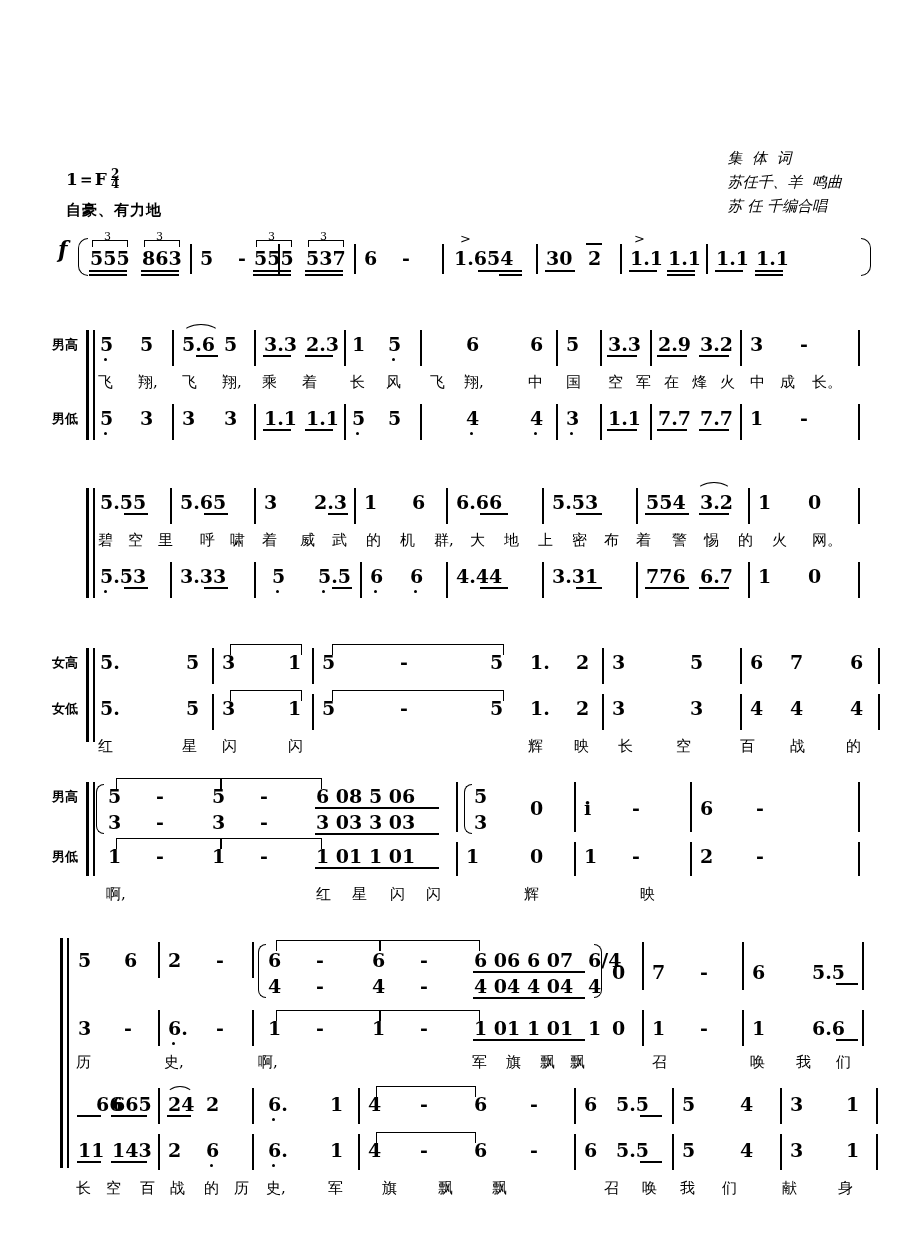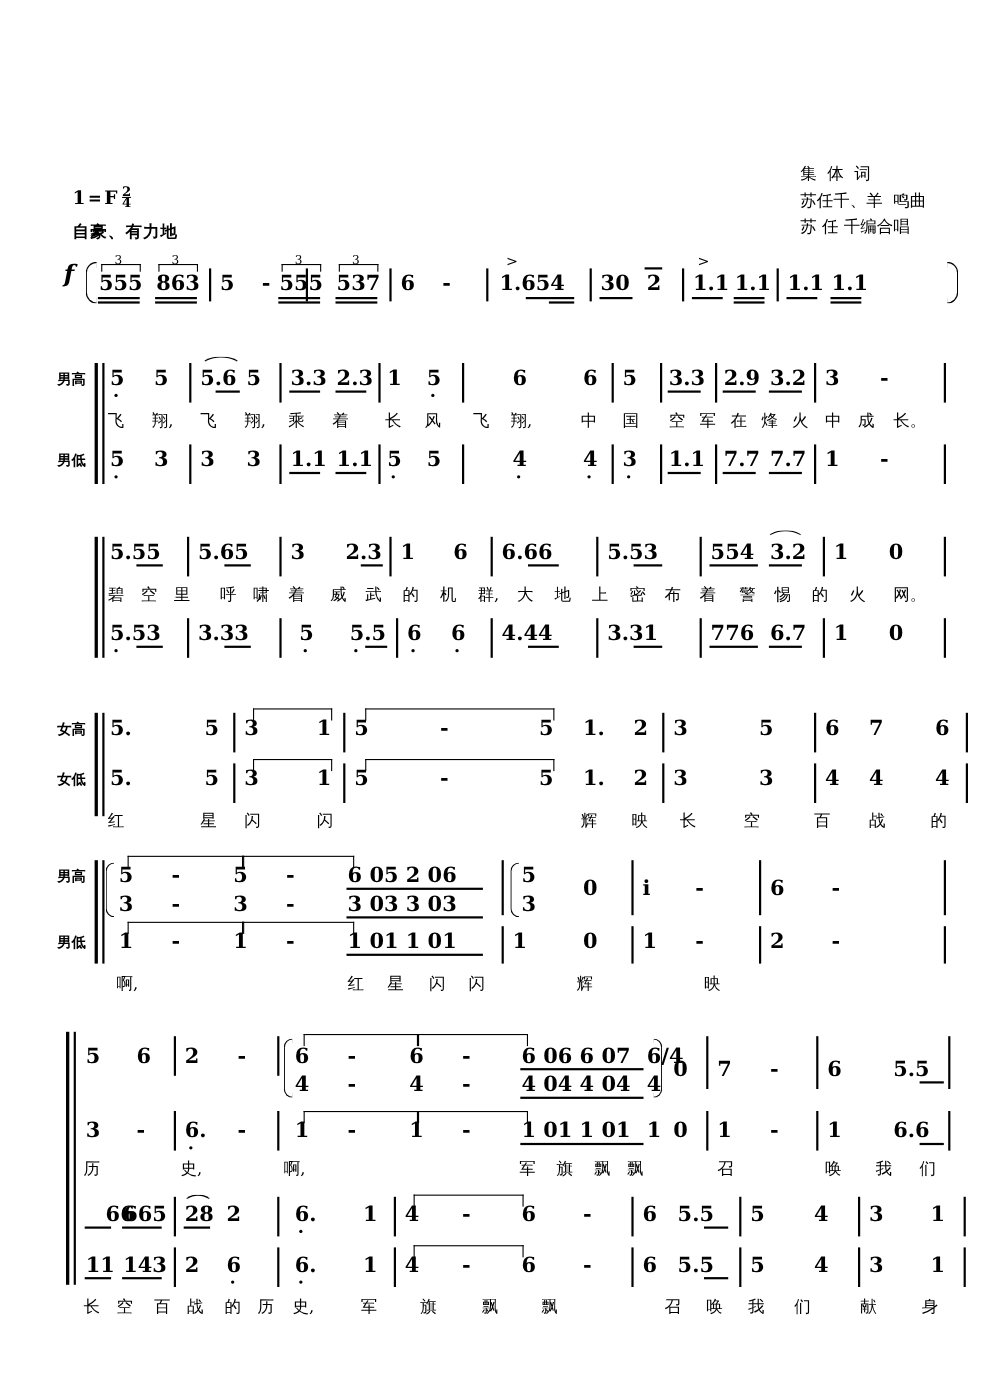--- a/index.html
+++ b/index.html
@@ -37,21 +37,21 @@
   
   .credits {
     position: absolute;
     top: 146px;
     right: 72px;
     text-align: left;
     font-size: 15px;
     line-height: 24px;
     font-family: "DejaVu Serif", serif;
   }
-  .credits div { white-space: pre; }
+  .credits div { white-space: pre; font-style: italic; }
 
   
   .keysig {
     position: absolute;
     left: 66px;
     top: 168px;
     font-size: 17px;
     font-weight: bold;
     font-family: "DejaVu Serif", serif;
     white-space: nowrap;
@@ -536,21 +536,21 @@
     <div style="position:absolute;left:96px;top:144px;width:7px;height:48px;border:1.6px solid #000;border-right:none;border-radius:8px 0 0 8px;"></div>
     <div class="n" style="left:108px; top:146px;">5</div>
     <div class="n" style="left:108px; top:172px;">3</div>
     <div class="n" style="left:156px; top:146px;">-</div>
     <div class="n" style="left:156px; top:172px;">-</div>
     <div class="n" style="left:212px; top:146px;">5</div>
     <div class="n" style="left:212px; top:172px;">3</div>
     <div class="tie-box" style="left:116px; top:138px; width:104px;"></div>
     <div class="n" style="left:260px; top:146px;">-</div>
     <div class="n" style="left:260px; top:172px;">-</div>
-    <div class="n" style="left:316px; top:146px;">6 05 2 06</div>
+    <div class="n" style="left:316px; top:146px;">6 08 5 06</div>
     <div class="n" style="left:316px; top:172px;">3 03 3 03</div>
     <div class="tie-box" style="left:220px; top:138px; width:100px;"></div>
     <div class="beam" style="left:315px; top:167px; width:124px;"></div>
     <div class="beam" style="left:315px; top:193px; width:124px;"></div>
     <div class="bar" style="left:456px; top:142px; height:50px;"></div>
     <div style="position:absolute;left:464px;top:144px;width:7px;height:48px;border:1.6px solid #000;border-right:none;border-radius:8px 0 0 8px;"></div>
     <div class="n" style="left:474px; top:146px;">5</div>
     <div class="n" style="left:474px; top:172px;">3</div>
     <div class="n" style="left:530px; top:158px;">0</div>
     <div class="bar" style="left:574px; top:142px; height:50px;"></div>
@@ -665,21 +665,21 @@
     <div class="n lyr" style="left:652px; top:122px;">召</div>
     <div class="n lyr" style="left:750px; top:122px;">唤</div>
     <div class="n lyr" style="left:796px; top:122px;">我</div>
     <div class="n lyr" style="left:836px; top:122px;">们</div>
 
     <div class="n" style="left:96px; top:164px;">66</div>
     <div class="beam" style="left:77px; top:185px; width:24px;"></div>
     <div class="n" style="left:112px; top:164px;">665</div>
     <div class="beam" style="left:111px; top:185px; width:36px;"></div>
     <div class="bar" style="left:158px; top:158px; height:36px;"></div>
-    <div class="n" style="left:168px; top:164px;">28</div>
+    <div class="n" style="left:168px; top:164px;">24</div>
     <div class="beam" style="left:167px; top:185px; width:24px;"></div>
     <div class="slur" style="left:166px; top:156px; width:26px;"></div>
     <div class="n" style="left:206px; top:164px;">2</div>
     <div class="bar" style="left:252px; top:158px; height:36px;"></div>
     <div class="n" style="left:268px; top:164px;">6.</div>
     <div class="dotu" style="left:272px; top:188px;"></div>
     <div class="n" style="left:330px; top:164px;">1</div>
     <div class="bar" style="left:358px; top:158px; height:36px;"></div>
     <div class="n" style="left:368px; top:164px;">4</div>
     <div class="n" style="left:420px; top:164px;">-</div>

